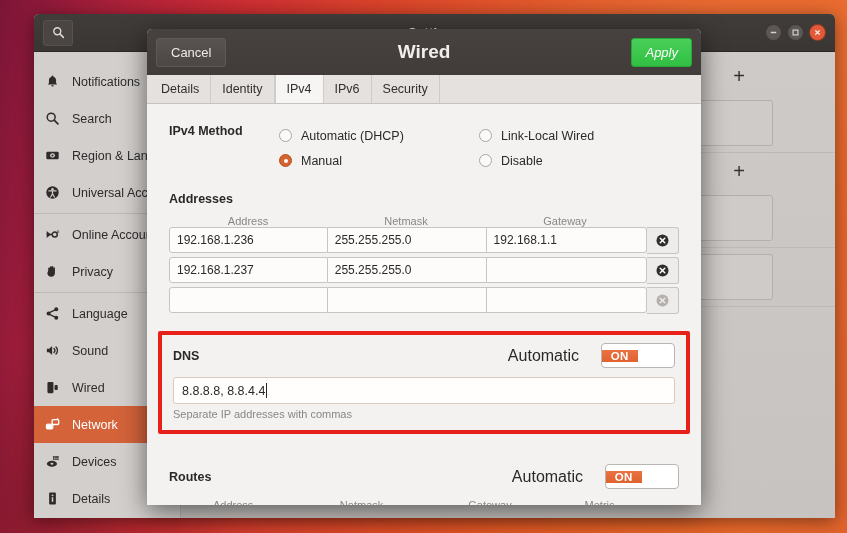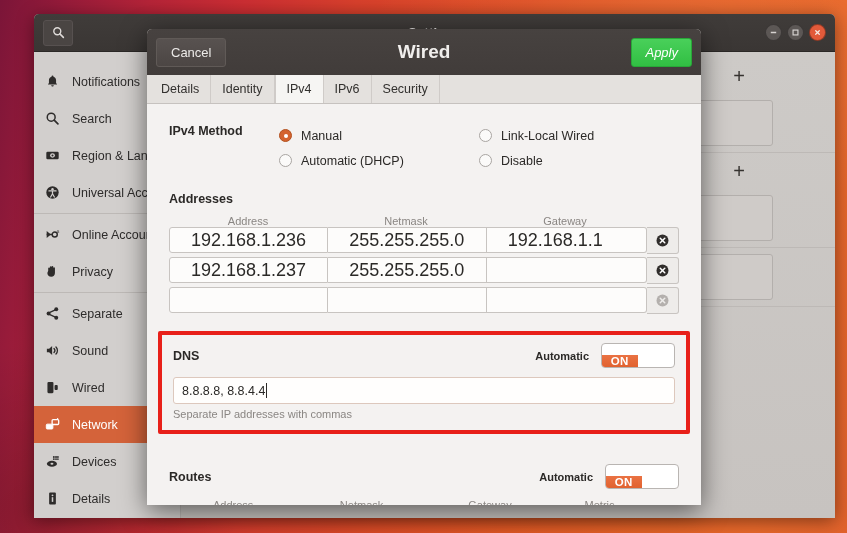--- a/index.html
+++ b/index.html
@@ -269,23 +269,23 @@
 
   .addr-row {
     display: flex; align-items: stretch;
     height: 27px;
     margin-bottom: 3px;
   }
   .addr-cell {
     height: 26px;
     background: #fdfcfb;
     border: 1px solid #c8c4c1;
-    font-size: 18px; color: #2b2927;
-    display: flex; align-items: center;
-    padding: 0 21px;
+    font-size: 12px; color: #2b2927;
+    display: flex; align-items: center;
+    padding: 0 7px;
   }
   .addr-cell.a { width: 160px; border-radius: 3px 0 0 3px; }
   .addr-cell.b { width: 160px; border-left: none; }
   .addr-cell.c { width: 162px; border-left: none; border-radius: 0 3px 3px 0; }
   .del-btn {
     width: 32px;
     display: flex; align-items: center; justify-content: center;
     background: #eeecea;
     border: 1px solid #c8c4c1;
     border-left: none;
@@ -301,30 +301,29 @@
     padding: 8px 11px 10px 11px;
     margin: 6px -11px 0 -11px;
     background: #f4f2f1;
   }
   .dns-head {
     display: flex; align-items: center;
     margin-bottom: 9px;
   }
   .auto-label {
     margin-left: auto;
-    font-size: 11px; color: #2b2927;
-    margin-right: 12px;
-    font-weight: bold;
+    font-size: 16px; color: #2b2927;
+    margin-right: 22px;
   }
   .toggle {
     width: 74px; height: 25px;
     border: 1px solid #b9b5b2;
     border-radius: 4px;
     background: #ffffff;
-    display: flex; align-items: flex-end;
+    display: flex; align-items: center;
     overflow: hidden;
   }
   .toggle .on-part {
     flex: 1;
     background: linear-gradient(180deg, #ea7243 0%, #e1622f 100%);
     color: #ffffff; font-size: 11.5px; font-weight: bold;
     display: flex; align-items: center; justify-content: center;
     letter-spacing: .4px;
   }
   .toggle .knob {
@@ -476,21 +475,21 @@
       <div class="side-item">
         <span class="si-icon">
           <svg viewBox="0 0 16 16">
               <circle cx="12" cy="3.4" r="2.1" fill="#2e2c2b"></circle>
               <circle cx="12" cy="12.6" r="2.1" fill="#2e2c2b"></circle>
               <circle cx="3.8" cy="8" r="2.1" fill="#2e2c2b"></circle>
               <line x1="4.6" y1="7" x2="11" y2="4.2" stroke="#2e2c2b" stroke-width="1.4"></line>
               <line x1="4.6" y1="9" x2="11" y2="11.8" stroke="#2e2c2b" stroke-width="1.4"></line>
             </svg>
         </span>
-        <span>Separate</span>
+        <span>Language</span>
       </div>
 
       <div class="side-item">
         <span class="si-icon">
           <svg viewBox="0 0 16 16">
               <path d="M2 6.2h2.4L7.6 3.3v9.4L4.4 9.8H2z" fill="#2e2c2b"></path>
               <path d="M9.6 5.8a3.2 3.2 0 010 4.4" stroke="#2e2c2b" stroke-width="1.4" fill="none" stroke-linecap="round"></path>
               <path d="M11.7 4.2a5.4 5.4 0 010 7.6" stroke="#2e2c2b" stroke-width="1.4" fill="none" stroke-linecap="round"></path>
             </svg>
         </span>
@@ -609,26 +608,26 @@
     <div class="tab">Security</div>
   </div>
 
   <div class="dlg-content">
 
     <div class="method-row">
       <div class="method-label section-title">IPv4 Method</div>
       <div class="method-cols">
         <div class="method-col">
           <label class="radio-line">
+            <span class="radio"></span>
+            <span>Automatic (DHCP)</span>
+          </label>
+          <label class="radio-line">
             <span class="radio checked"></span>
             <span>Manual</span>
-          </label>
-          <label class="radio-line">
-            <span class="radio"></span>
-            <span>Automatic (DHCP)</span>
           </label>
         </div>
         <div class="method-col">
           <label class="radio-line">
             <span class="radio"></span>
             <span>Link-Local Wired</span>
           </label>
           <label class="radio-line">
             <span class="radio"></span>
             <span>Disable</span>

